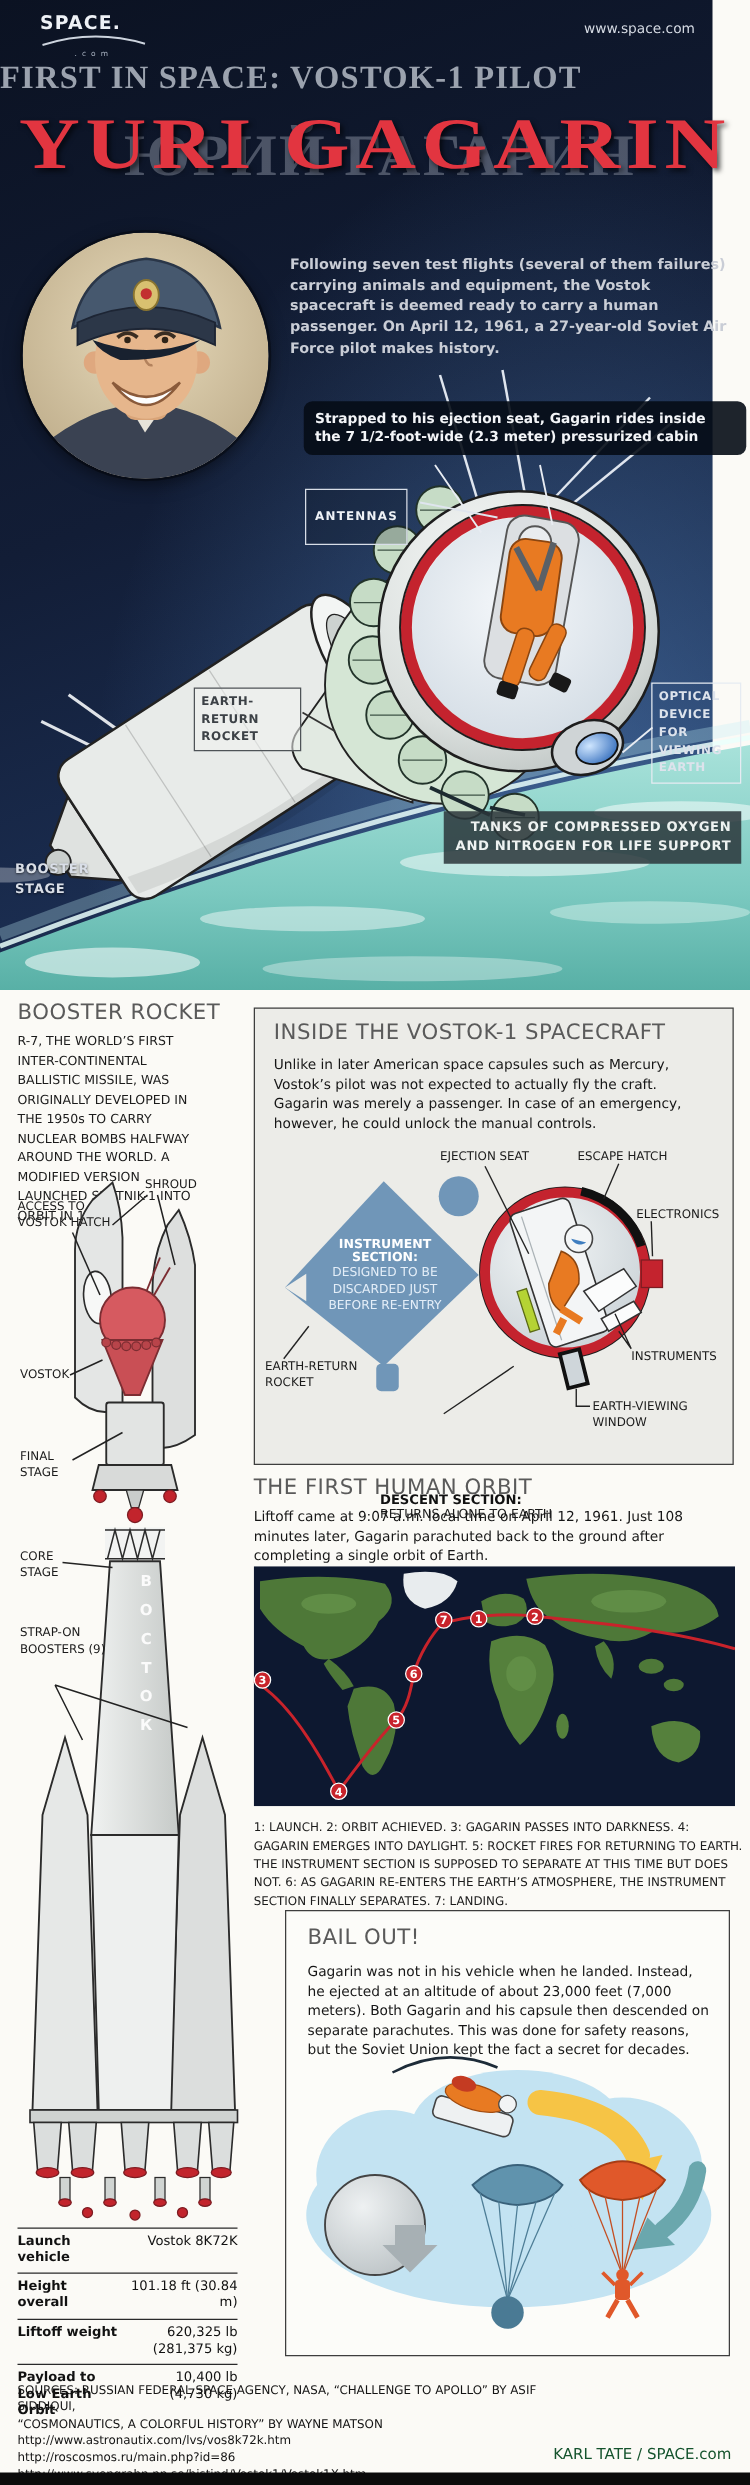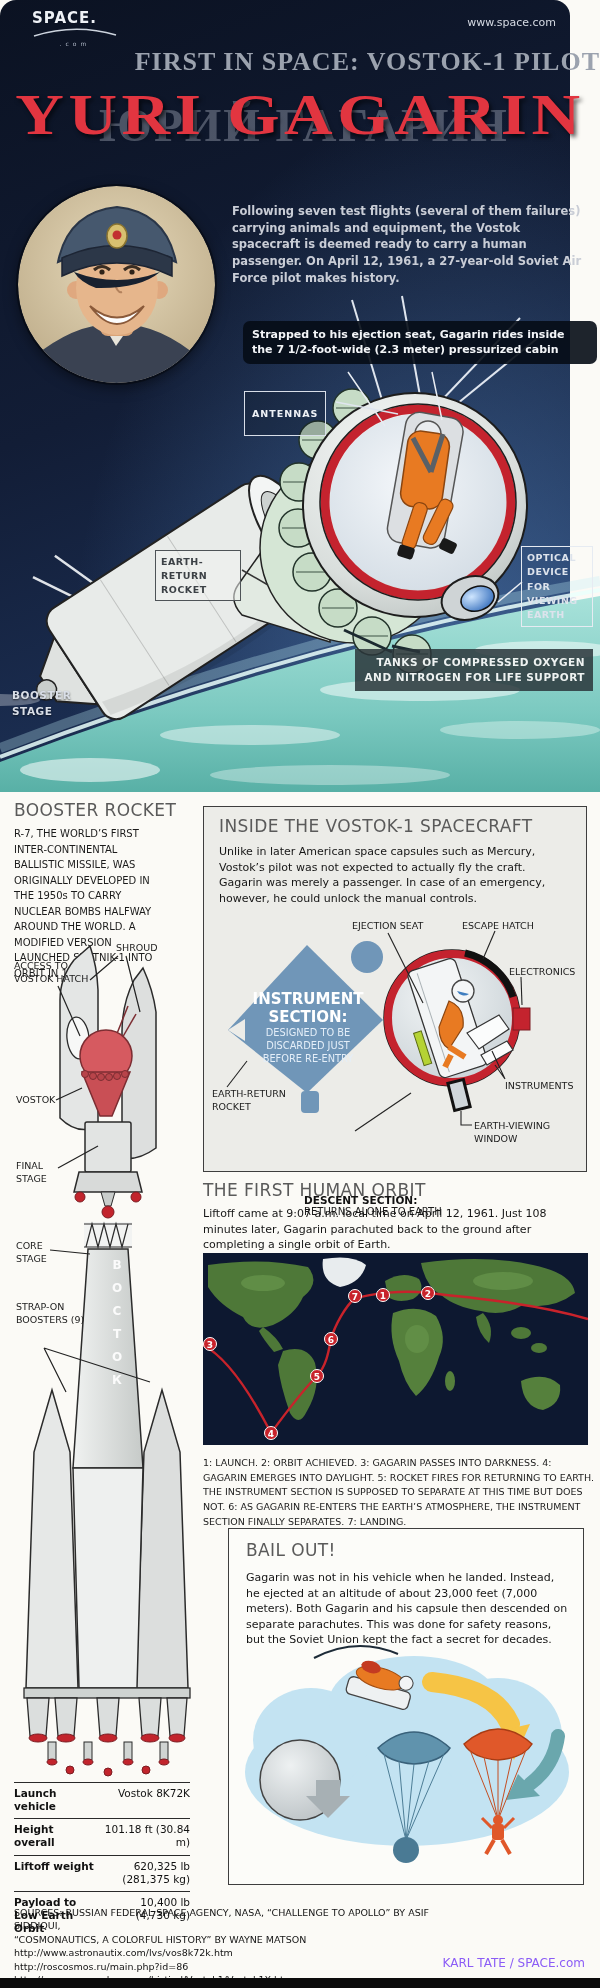--- a/index.html
+++ b/index.html
@@ -3,26 +3,26 @@
 <meta charset="utf-8">
 <style>
   html,body{margin:0;padding:0;background:#222;}
   #page{position:relative;width:600px;height:1988px;margin:0 auto;overflow:hidden;
         font-family:"DejaVu Sans",sans-serif;background:#fbfaf6;}
   .abs{position:absolute;}
   
   #poster{position:absolute;left:0;top:0;width:570px;height:792px;
     background:
       radial-gradient(ellipse at 80% 88%, rgba(90,140,200,.55), rgba(90,140,200,0) 60%),
-      linear-gradient(160deg,#0b1222 0%,#121d36 45%,#1b2e52 78%,#27446f 100%); border-radius: 16px;}
+      linear-gradient(160deg,#0b1222 0%,#121d36 45%,#1b2e52 78%,#27446f 100%);}
   #poster svg{display:block;}
   .logo{color:#eef1f6;font-weight:bold;font-size:15px;letter-spacing:1px;line-height:1;}
   .logo-sub{display:block;color:#aab3c2;font-size:6px;letter-spacing:4px;text-align:center;margin-top:3px;}
   .website{color:#d5dae3;font-size:11px;}
-  .kicker{width:600px;text-align:right;font-family:"Liberation Serif",serif;font-weight:bold;
+  .kicker{width:600px;text-align:left;font-family:"Liberation Serif",serif;font-weight:bold;
     font-size:26px;color:#9ba2ae;letter-spacing:1px;}
   .ghost{width:600px;text-align:center;font-family:"Liberation Serif",serif;font-weight:bold;
     font-size:47px;color:rgba(152,160,175,.45);letter-spacing:2px;white-space:nowrap;}
   .megatitle{width:600px;text-align:center;font-family:"Liberation Serif",serif;font-weight:bold;
     font-size:58px;line-height:1;color:#e23540;letter-spacing:4px;white-space:nowrap;
     transform:scaleX(1.16);transform-origin:50% 50%;text-shadow:2px 3px 4px rgba(0,0,0,.65);}
   .intro{width:356px;color:#c9cdd6;font-size:11.5px;font-weight:bold;line-height:1.45;}
   .callout{width:336px;background:rgba(6,12,22,.9);border-radius:7px;padding:6px 9px;
     color:#f3f5f8;font-size:11px;font-weight:bold;line-height:1.4;}
   .navlabel{border:1.5px solid #d8dee8;color:#eef1f6;font-size:9.5px;font-weight:bold;
@@ -38,33 +38,33 @@
     line-height:1.5;text-shadow:0 1px 2px rgba(0,0,0,.6);}
   
   .h2{font-size:17px;color:#5a5a5a;letter-spacing:.4px;font-weight:400;}
   .smallcaps{font-size:10px;color:#1b1b1b;line-height:1.55;}
   .body-text{font-size:11px;color:#161616;line-height:1.42;}
   .diag-label{font-size:9.5px;color:#1b1b1b;line-height:1.35;}
   .panel{border:1.6px solid #3e3e3e;}
   #inside-box{background:#ececе8;background:#ecece8;}
   #bail-box{background:#fcfcf9;}
   .instr-text{width:112px;text-align:center;color:#fff;}
-  .instr-text .t1{font-size:15px;font-weight:bold;display:block;}
+  .instr-text .t1{font-size:10px;font-weight:bold;display:block;}
   .instr-text .t2{font-size:9.8px;color:#e4eef8;display:block;line-height:1.35;}
   .descent .t1{font-weight:bold;font-size:10.5px;color:#111;display:block;}
   .descent .t2{font-size:10px;color:#1b1b1b;display:block;}
   .vostok-vert{writing-mode:vertical-lr;text-orientation:upright;color:#fbfbfb;
     font-size:12px;font-weight:bold;letter-spacing:9px;}
   
   #stats{width:176px;}
   .srow{display:flex;border-top:1.6px solid #2a2a2a;padding:4px 0 5px 0;}
   .srow .sl{width:82px;font-weight:bold;font-size:10.5px;color:#111;line-height:1.25;}
   .srow .sv{flex:1;text-align:right;font-size:10.5px;color:#111;line-height:1.25;}
   .sources div{font-size:9.5px;color:#141414;line-height:1.42;}
-  .credit{font-size:12px;color:#8b5cf6;}
+  .credit{font-size:12px;color:#14532d;}
   #bottom-bar{position:absolute;left:0;top:1978px;width:600px;height:10px;background:#0b0b0b;}
 </style>
 </head>
 <body>
 
 <div id="page">
 
   <div id="poster">
     <svg class="abs" style="left:0;top:0" width="600" height="792" viewBox="0 0 600 792">
       <defs>

